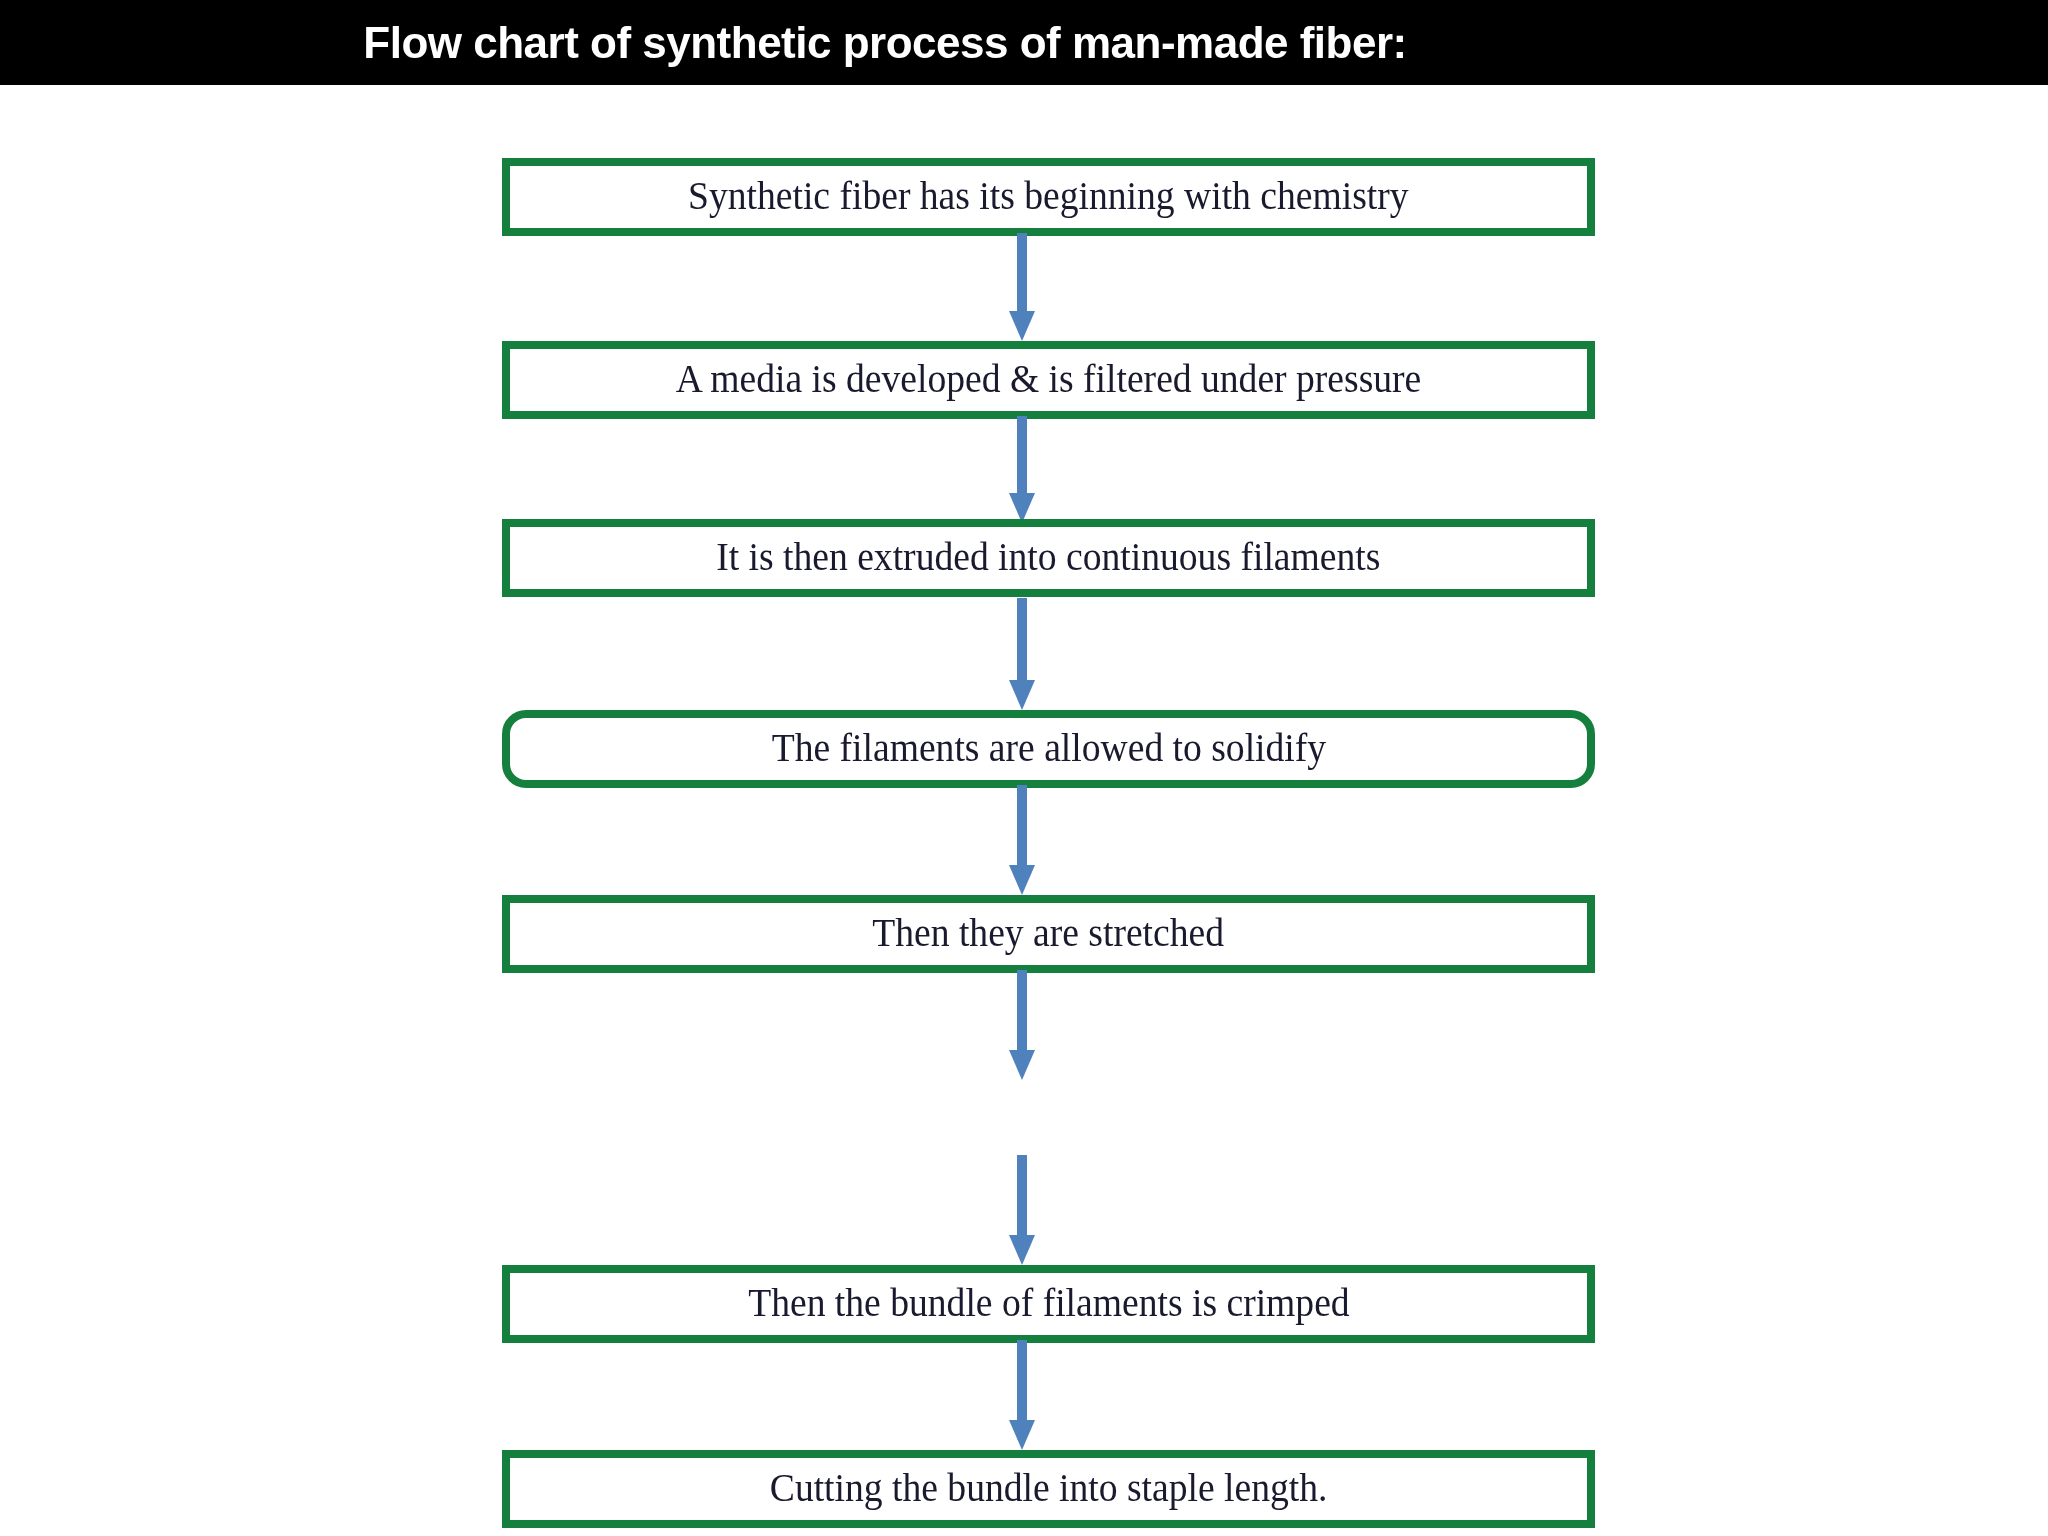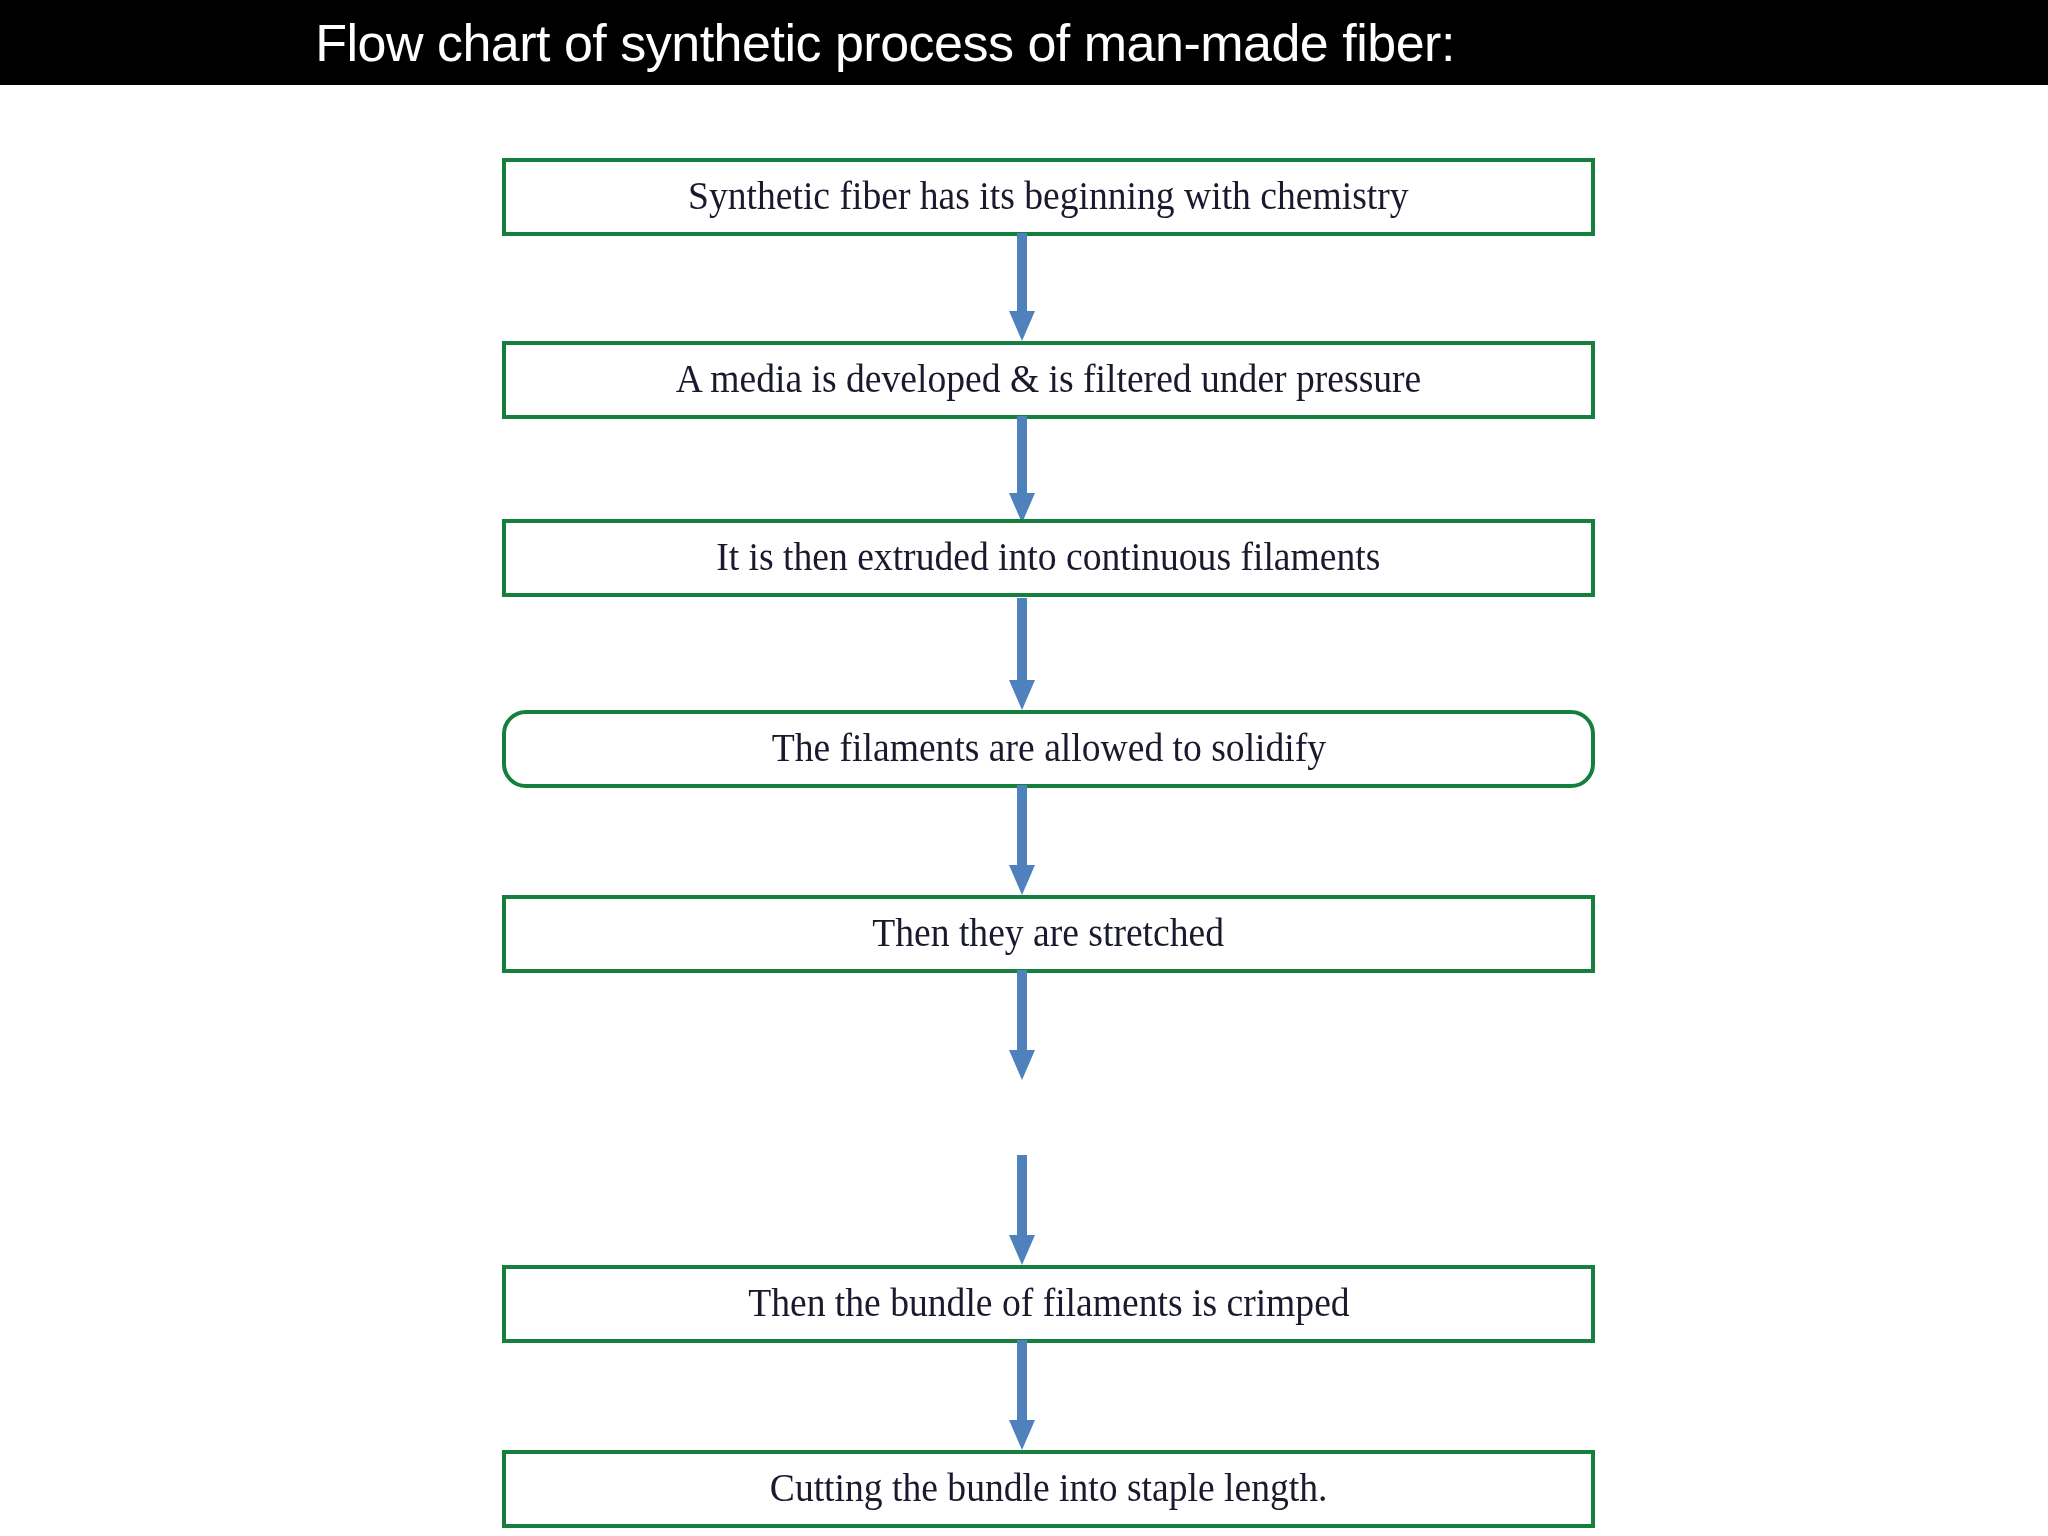--- a/index.html
+++ b/index.html
@@ -26,22 +26,22 @@
     background: #000000;
     display: flex;
     align-items: center;
     justify-content: center;
     box-sizing: border-box;
     padding-right: 278px; 
   }
   #title-text {
     color: #ffffff;
     font-family: "Liberation Sans", sans-serif;
-    font-weight: normal;
-    font-size: 52px;
+    font-weight: bold;
+    font-size: 44px;
     letter-spacing: -0.5px;
     line-height: 1;
     white-space: nowrap;
   }
 
   
   #flowchart {
     position: absolute;
     left: 0;
     top: 85px;
@@ -49,21 +49,21 @@
     height: 1451px;
     background: #ffffff;
   }
 
   .flow-node {
     position: absolute;
     left: 502px;
     width: 1093px;
     height: 78px;
     background: #ffffff;
-    border: 4px solid #15803d;
+    border: 8px solid #15803d;
     box-sizing: border-box;
     display: flex;
     align-items: center;
     justify-content: center;
     overflow: hidden;
   }
   .flow-node-label {
     font-family: "Liberation Serif", "DejaVu Serif", serif;
     font-size: 40px;
     color: #1a1a2e;

